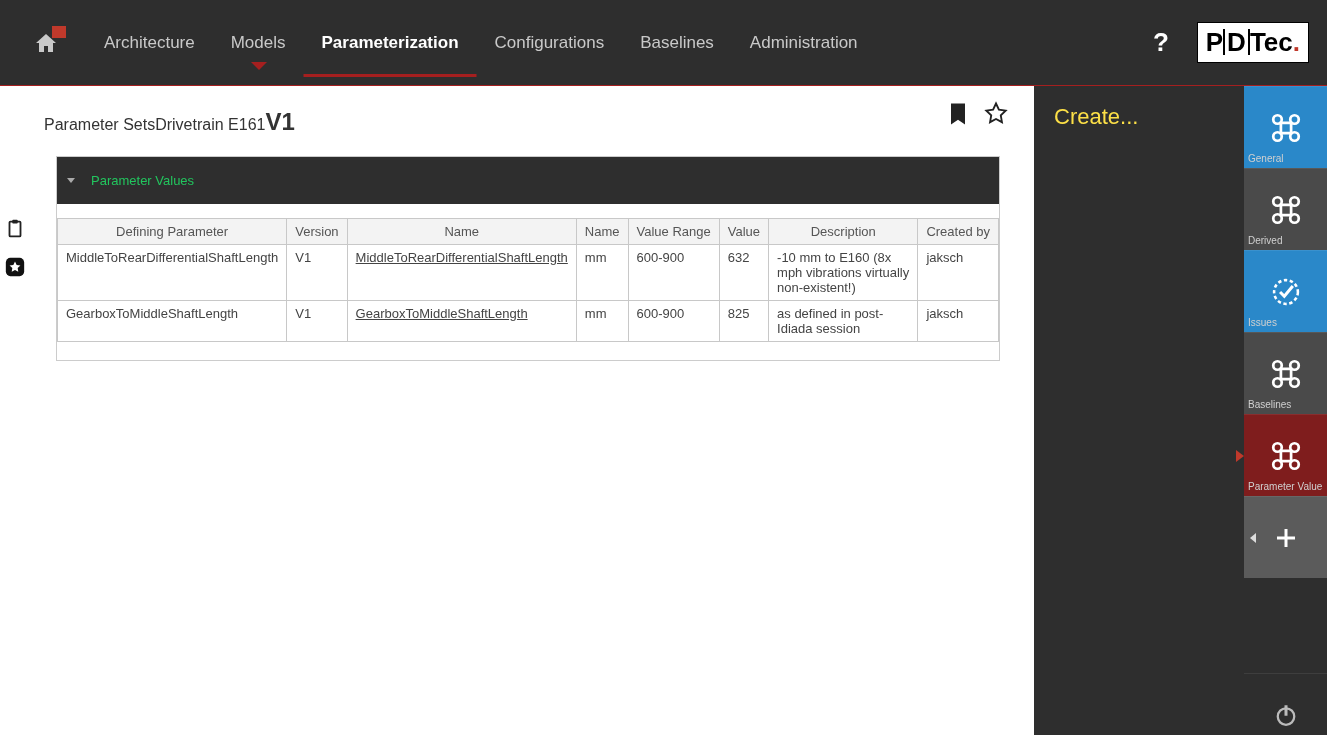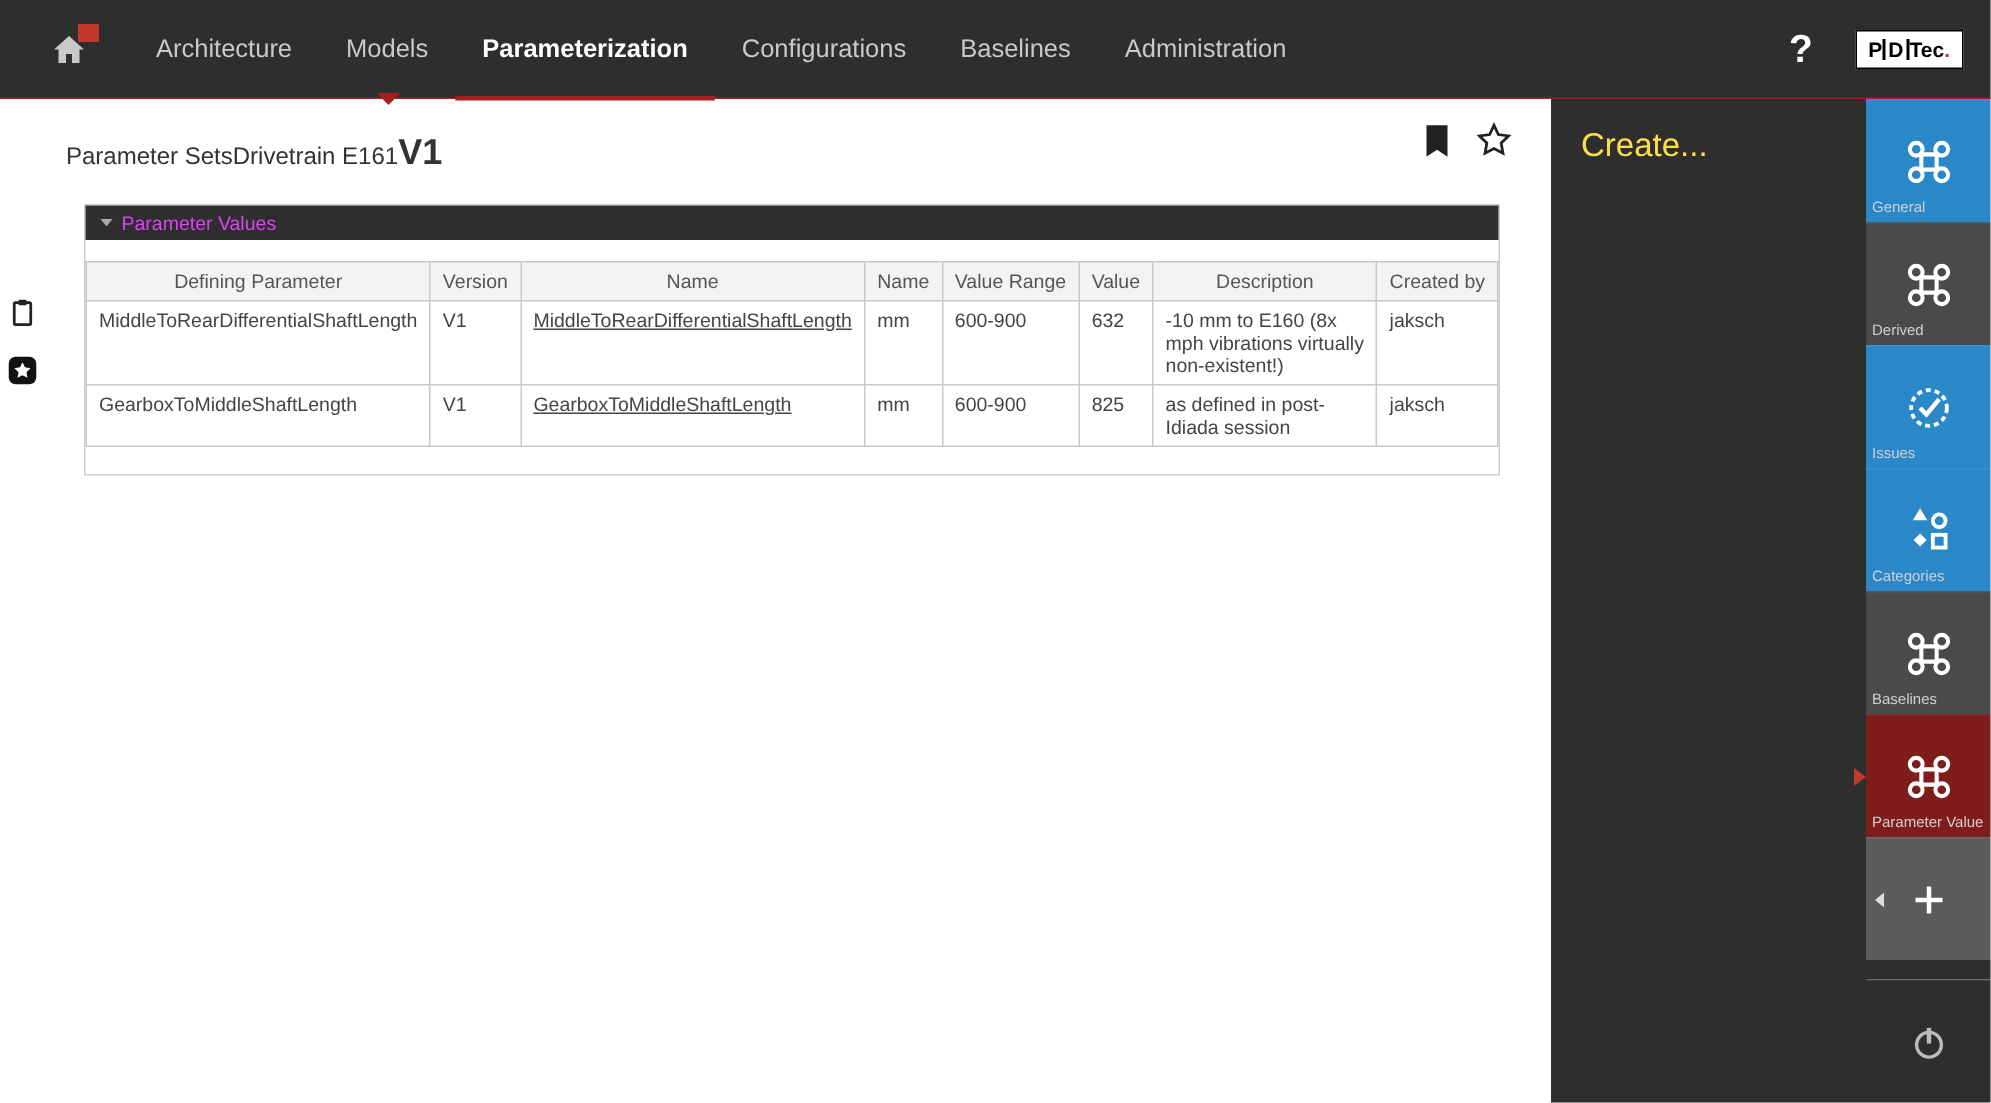--- a/index.html
+++ b/index.html
@@ -7,21 +7,21 @@
     font-family: "Segoe UI", Arial, sans-serif;
     background: #fff;
     width: 1327px;
     height: 735px;
     overflow: hidden;
     position: relative;
   }
 
   
   .topbar {
-    height: 66px;
+    height: 86px;
     background: #2e2e2e;
     display: flex;
     align-items: center;
     padding: 0 18px 0 34px;
     border-bottom: 1px solid #a51f1f;
     position: relative;
   }
   .home-icon {
     width: 24px; height: 22px;
     position: relative;
@@ -64,21 +64,21 @@
     color: #fff;
     font-size: 26px;
     font-weight: 600;
     cursor: pointer;
   }
   .logo {
     background: #fff;
     padding: 4px 8px;
     border: 1px solid #000;
     font-family: Arial, sans-serif;
-    font-size: 14px;
+    font-size: 26px;
     font-weight: 700;
   }
   .logo .bar { border-left:2px solid #000; border-right:2px solid #000; padding:0 2px; display:inline-block; line-height:1; }
   .logo .dot { color: #c0392b; }
 
   
   .main {
     display: flex;
     height: calc(100% - 66px);
   }
@@ -180,26 +180,26 @@
   }
   .left-tools div { width:22px; height:22px; cursor:pointer; }
 
   
   .panel {
     margin: 10px 34px 0 20px;
     border:1px solid #ccc;
   }
   .panel-header {
     background:#2e2e2e;
-    color:#d946ef;
+    color:#22c55e;
     font-size:13px;
-    padding:4px 10px;
+    padding:16px 10px;
     display:flex;
     align-items:center;
-    gap:6px;
+    gap:16px;
   }
   .panel-header .chev {
     width:0;height:0;
     border-left:4px solid transparent;
     border-right:4px solid transparent;
     border-top:5px solid #aaa;
   }
   .panel-body {
     padding:14px 0 18px 0;
   }
@@ -384,33 +384,20 @@
     <div class="rail-item rail-blue">
       <div class="icon">
         <svg viewBox="0 0 40 40" width="34" height="34">
             <circle cx="20" cy="20" r="14" fill="none" stroke="#fff" stroke-width="3" stroke-dasharray="4 3"></circle>
             <path d="M13 20 l5 5 l10 -12" fill="none" stroke="#fff" stroke-width="3.5"></path>
           </svg>
       </div>
       <div class="label">Issues</div>
     </div>
 
-    <div class="rail-item rail-blue">
-      <div class="icon">
-        <svg viewBox="0 0 40 40" width="34" height="34">
-            <g fill="none" stroke="#fff" stroke-width="3">
-              <path d="M10 10 l6 0 l-3 -5 Z" fill="#fff"></path>
-              <circle cx="28" cy="12" r="5"></circle>
-              <path d="M10 24 l3 3 l-3 3 l-3 -3 Z" fill="#fff" transform="translate(3,0)"></path>
-              <rect x="23" y="23" width="10" height="10"></rect>
-            </g>
-          </svg>
-      </div>
-      <div class="label">Categories</div>
-    </div>
 
     <div class="rail-item rail-gray">
       <div class="icon">
         <svg viewBox="0 0 40 40" width="34" height="34">
             <g fill="none" stroke="#fff" stroke-width="3.2">
               <path d="M14 14 h12 v12 h-12 Z"></path>
               <circle cx="10" cy="10" r="5"></circle>
               <circle cx="30" cy="10" r="5"></circle>
               <circle cx="10" cy="30" r="5"></circle>
               <circle cx="30" cy="30" r="5"></circle>

